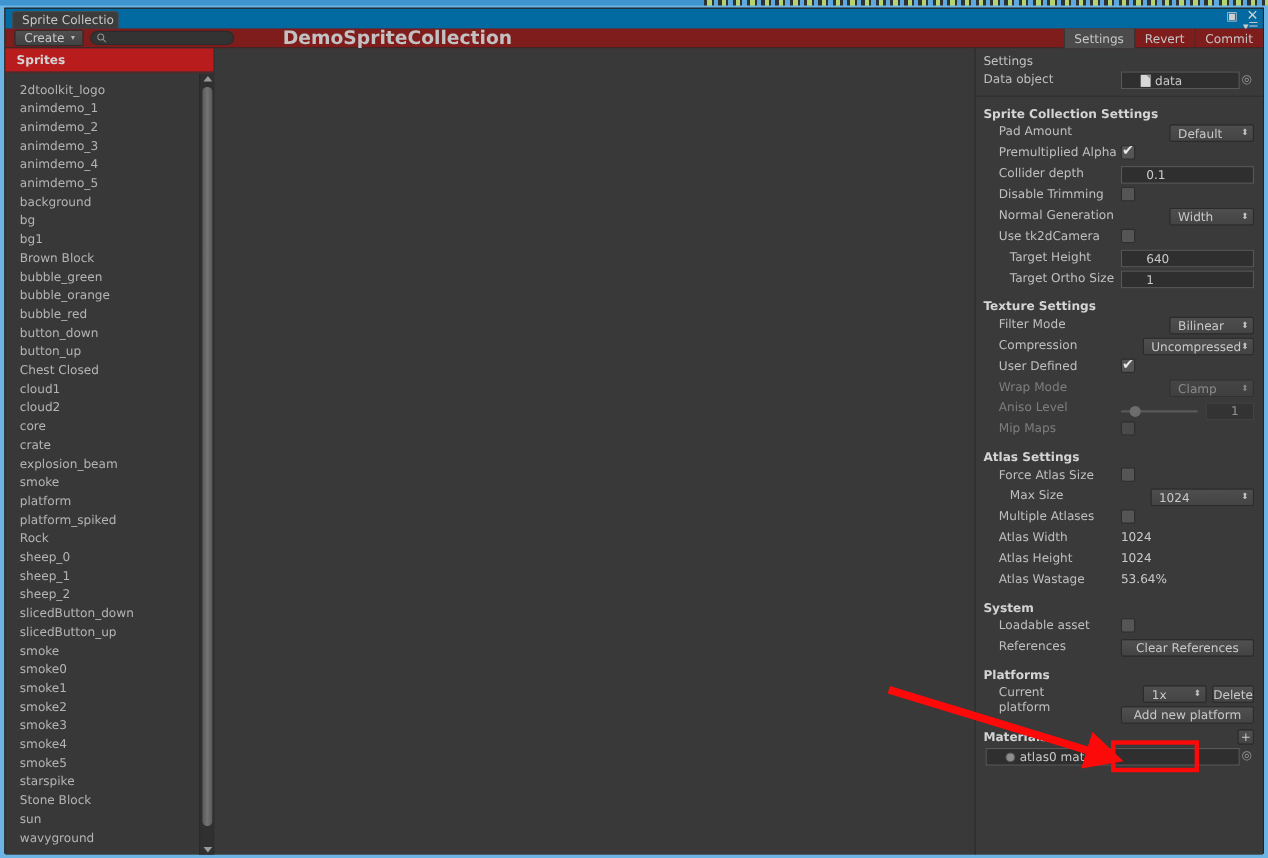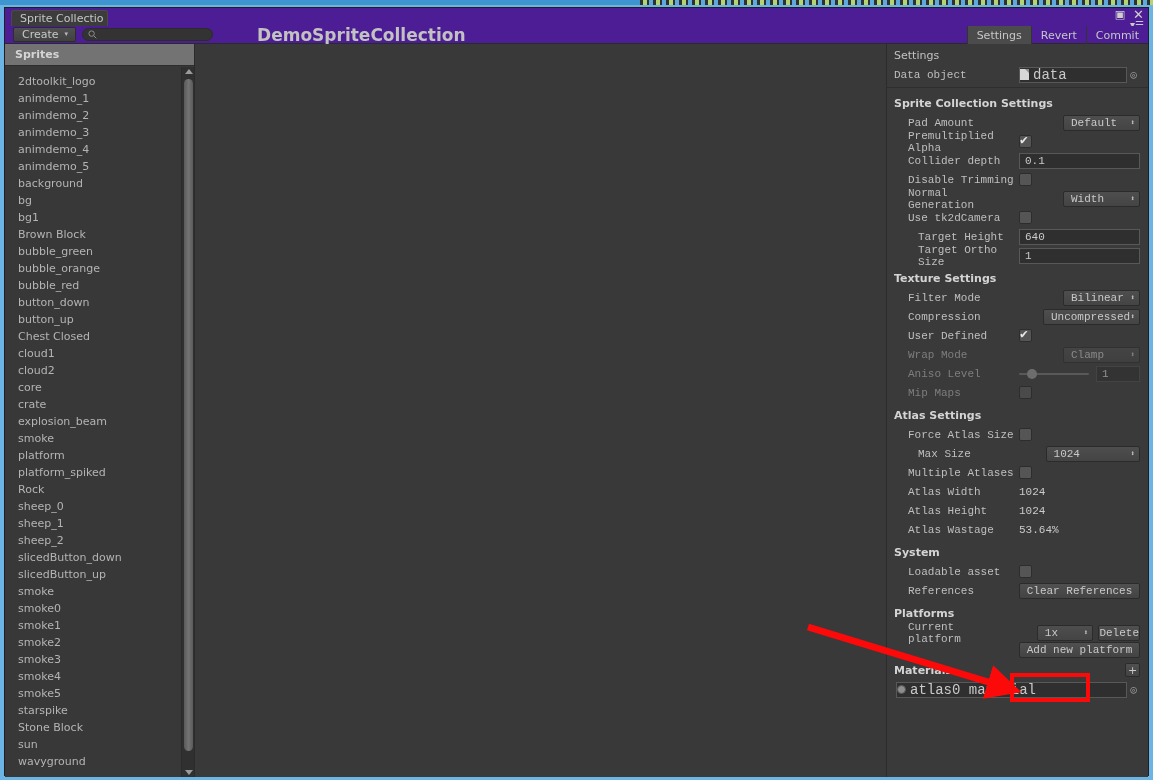--- a/index.html
+++ b/index.html
@@ -30,21 +30,21 @@
 
   
   #win {
     position:absolute; left:4px; top:7px;
     width:1145px; height:769px;
     background:#393939;
     border:1px solid #1f1f1f;
   }
   
   .titlebar {
-    position:relative; height:18px; background:#4c1d95;
+    position:relative; height:18px; background:#0369a1;
   }
   .tab {
     position:absolute; left:6px; top:2px;
     height:16px; padding:0 8px;
     background:#3c3c3c;
     border:1px solid #4a4a4a; border-bottom:none;
     border-radius:3px 3px 0 0;
     color:#c6c6c6; font-size:11px; line-height:15px;
     white-space:nowrap; overflow:hidden; max-width:97px;
   }
@@ -55,21 +55,21 @@
   }
   .wc-ico { font-size:11px; line-height:11px; cursor:default; }
   .menu-ico {
     position:absolute; right:4px; top:12px;
     color:#c9c9c9; font-size:10px; letter-spacing:0px; line-height:10px;
   }
 
   
   .toolbar {
     position:relative; height:18px;
-    background:#4c1d95;
+    background:#7f1d1d;
     border-bottom:1px solid #2a2a2a;
     display:flex; align-items:center;
   }
   .btn-create {
     margin-left:8px; height:15px; padding:0 7px 0 8px;
     background:linear-gradient(#505050,#414141);
     border:1px solid #2c2c2c; border-radius:2px;
     color:#c8c8c8; font-size:11px; line-height:13px;
     display:flex; align-items:center; gap:6px;
   }
@@ -99,21 +99,21 @@
     display:flex;
   }
 
   
   .left {
     width:190px; background:#383838;
     border-right:1px solid #2b2b2b;
     position:relative;
   }
   .left-head {
-    height:22px; background:#737373;
+    height:22px; background:#b91c1c;
     border-bottom:1px solid #2e2e2e;
     display:flex; align-items:center; padding-left:10px;
     color:#d5d5d5; font-size:11px; font-weight:bold;
   }
   .sprite-list {
     position:absolute; top:23px; left:0; right:0; bottom:0;
     padding-top:6px; overflow:hidden;
   }
   .sprite-item {
     height:17px; line-height:17px; padding-left:13px;
@@ -144,52 +144,52 @@
 
   
   .right {
     width:262px; background:#3a3a3a; position:relative;
     border-left:1px solid #2b2b2b;
   }
   .insp-title {
     padding:5px 0 3px 7px; color:#c2c2c2; font-size:11px;
   }
   .row {
-    display:flex; align-items:center; height:19px;
-    padding-left:7px; padding-right:8px;font-family:Liberation Mono, monospace;
+    display:flex; height:19px;
+    padding-left:7px; padding-right:8px;
   }
   .lbl { color:#bfbfbf; font-size:11px; }
   .lbl.dim { color:#7e7e7e; }
   .lbl.ind1 { padding-left:14px; }
   .sep { height:1px; background:#2e2e2e; margin:3px 0 2px 0; }
   .secthead {
     color:#d4d4d4; font-size:11px; font-weight:bold;
     padding:7px 0 3px 7px;
   }
   .field-obj {
     background:#2f2f2f; border:1px solid #585858;
     height:16px; display:flex; align-items:center; gap:4px;
-    padding-left:0; color:#c9c9c9; font-size:14px;
+    padding-left:17px; color:#c9c9c9; font-size:11px;
   }
   .radio-target {
     width:13px; color:#9a9a9a; font-size:11px; text-align:center;
   }
   .popup {
     background:linear-gradient(#4e4e4e,#444);
     border:1px solid #2b2b2b; border-radius:2px;
     height:16px; display:flex; align-items:center;
     padding:0 4px 0 7px; color:#c9c9c9; font-size:11px;
     justify-content:space-between;
     margin-left:44px;
   }
   .popup .ud { font-size:8px; color:#c0c0c0; line-height:8px; }
   .textfield {
     background:#2f2f2f; border:1px solid #585858;
     height:16px; display:flex; align-items:center;
-    padding-left:5px; color:#cacaca; font-size:11px;
+    padding-left:22px; color:#cacaca; font-size:11px;
   }
   .chk {
     width:13px; height:13px; background:#555;
     border:1px solid #2d2d2d; border-radius:2px;
     position:relative;
   }
   .chk.on::after {
     content:"✔"; position:absolute; left:0px; top:-3px;
     color:#e8e8e8; font-size:13px; line-height:15px;
   }

